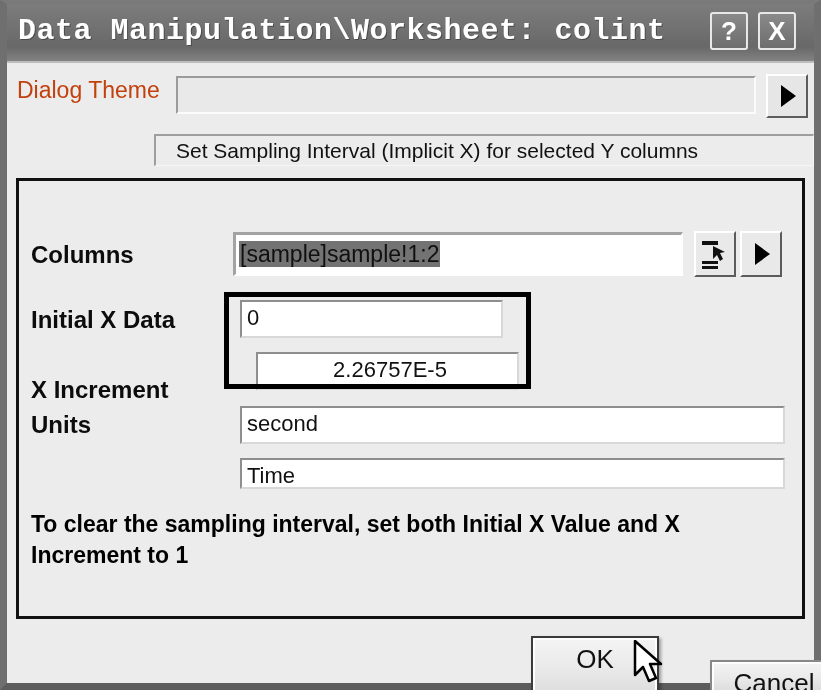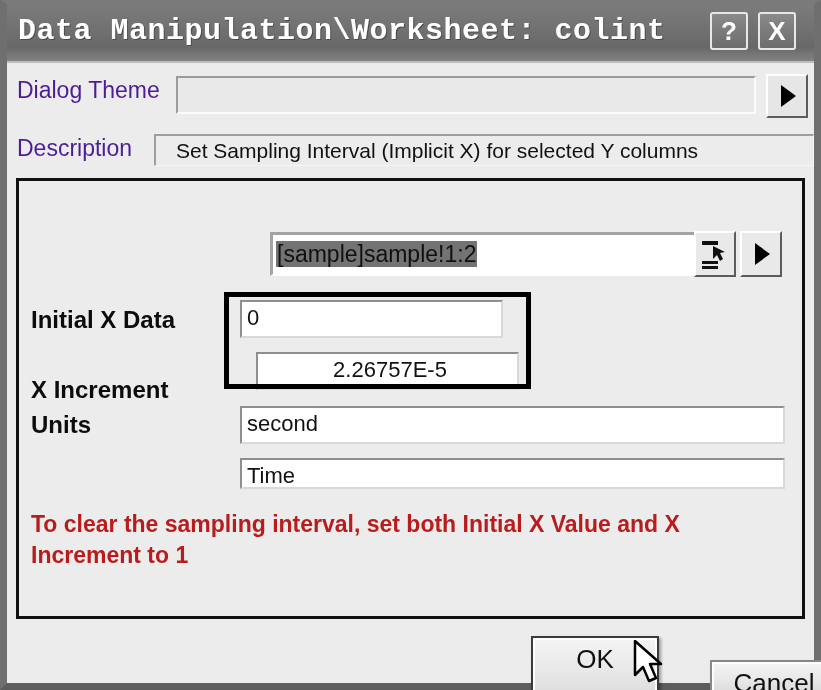--- a/index.html
+++ b/index.html
@@ -65,21 +65,21 @@
     text-align: center;
     box-sizing: border-box;
     cursor: default;
   }
   #help-btn { left: 703px; }
   #close-btn { left: 751px; }
 
   
   .top-label {
     position: absolute;
-    color: #4c1d95;
+    color: #c2410c;
     font-size: 23px;
     font-family: "Liberation Sans", sans-serif;
     white-space: nowrap;
   }
   #dialog-theme-label { left: 10px; top: 73px; }
   #description-label  { left: 10px; top: 131px; }
 
   #dialog-theme-field {
     position: absolute;
     left: 169px;
@@ -181,21 +181,20 @@
     left: 226px;
     top: 228px;
     width: 450px;
     height: 44px;
     border-top: 3px solid #a3a3a3;
     border-left: 3px solid #a3a3a3;
     border-right: 2px solid #ffffff;
     border-bottom: 2px solid #ffffff;
     line-height: 38px;
     padding-left: 3px;
-    margin-left: 37px;
   }
   #columns-value {
     background: #737373;
     color: #101010;
     font-size: 23px;
     padding: 0 1px;
   }
   #columns-pick-btn {
     position: absolute;
     left: 687px;
@@ -251,21 +250,21 @@
   #long-name-label { left: 24px; top: 459px; }
   #long-name-field {
     left: 233px; top: 454px; width: 545px; height: 31px;
   }
 
   #hint-text {
     position: absolute;
     left: 24px;
     top: 505px;
     width: 745px;
-    color: #b91c1c;
+    color: #000000;
     font-size: 23px;
     font-weight: bold;
     line-height: 31px;
     font-family: "Liberation Sans", sans-serif;
   }
 
   
   .dlg-btn {
     position: absolute;
     box-sizing: border-box;
@@ -315,25 +314,25 @@
     <div id="help-btn" class="title-btn">?</div>
     <div id="close-btn" class="title-btn">X</div>
   </div>
 
   <div id="dialog-theme-label" class="top-label">Dialog Theme</div>
   <div id="dialog-theme-field"></div>
   <div id="dialog-theme-arrow">
     <span class="tri-right"></span>
   </div>
 
-  <div id="description-label" class="top-label">Description</div>
   <div id="description-field">Set Sampling Interval (Implicit X) for selected Y columns</div>
 
   <div id="group-box"></div>
 
+  <div id="columns-label" class="row-label">Columns</div>
   <div id="columns-field" class="text-field"><span id="columns-value">[sample]sample!1:2</span></div>
   <div id="columns-pick-btn">
     <svg class="pick-icon-svg" width="28" height="32" viewBox="0 0 28 32">
       <rect x="1" y="2" width="16" height="4" fill="#111"></rect>
       <rect x="1" y="22" width="16" height="3" fill="#111"></rect>
       <rect x="1" y="27" width="16" height="3" fill="#111"></rect>
       <path d="M12 7 L12 20 L16 16 L19 22 L22 20 L19 14 L24 13 Z" fill="#111"></path>
     </svg>
   </div>
   <div id="columns-arrow-btn">

